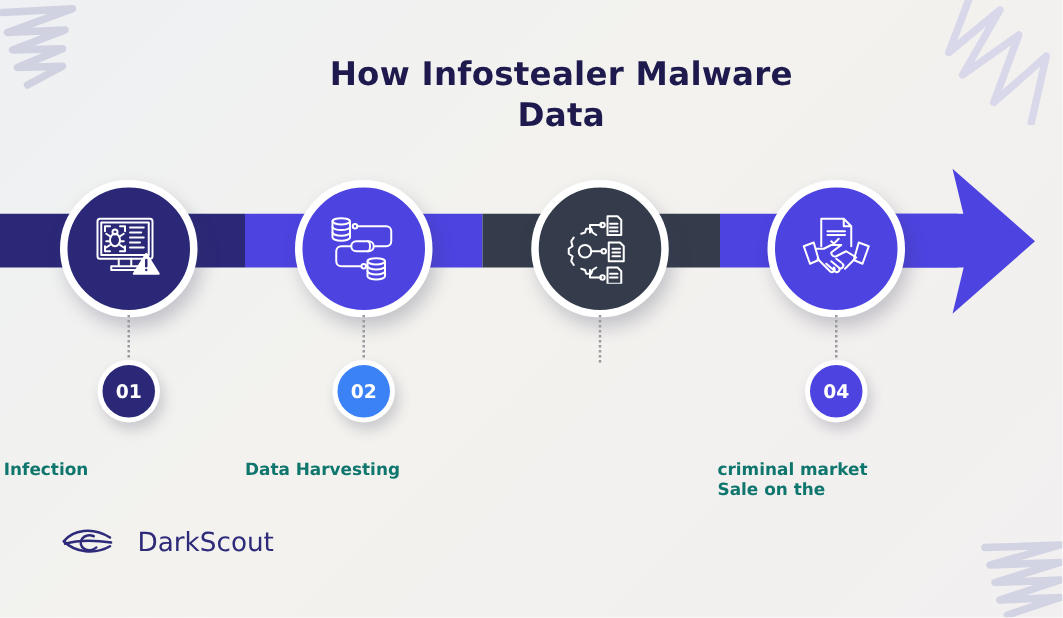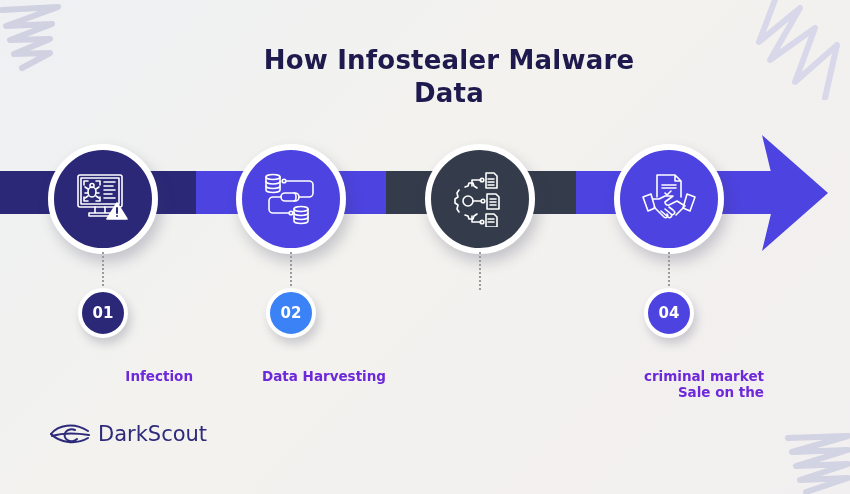--- a/index.html
+++ b/index.html
@@ -33,26 +33,26 @@
       position: absolute; left: 50%; top: 288px; transform: translateX(-50%);
       width: 42px; height: 42px; border-radius: 50%;
       border: 4px solid #ffffff; box-sizing: content-box;
       box-shadow: 3px 6px 10px rgba(60,60,90,0.22);
       display: flex; align-items: center; justify-content: center;
       color: #ffffff; font-weight: bold; font-size: 15px;
       font-family: "DejaVu Sans", sans-serif;
     }
     .label {
       position: absolute; left: 0; width: 190px; top: 368px;
-      text-align: right; color: #6d28d9; font-weight: bold;
+      text-align: left; color: #0f766e; font-weight: bold;
       font-size: 13.5px; line-height: 16px;
       font-family: "DejaVu Sans", sans-serif;
     }
     .logo {
-      position: absolute; left: 50px; top: 422px; display: flex; align-items: center; gap: 8px;
+      position: absolute; left: 50px; top: 422px; display: flex; gap: 20px;
     }
     .logo-text {
       color: #2e2a7a; font-size: 21px; font-family: "DejaVu Sans", sans-serif;
     }
   </style>
 </head>
 <body>
 
 <svg class="scribble" style="left:0;top:0" width="70" height="75" viewBox="0 0 70 75">
   <path d="M2 10 L58 7 L6 26 L52 24 L10 40 L50 39 L14 54 L50 53 L22 68" fill="none" stroke="#d0d2e2" stroke-width="6" stroke-linecap="round" stroke-linejoin="round"></path>

